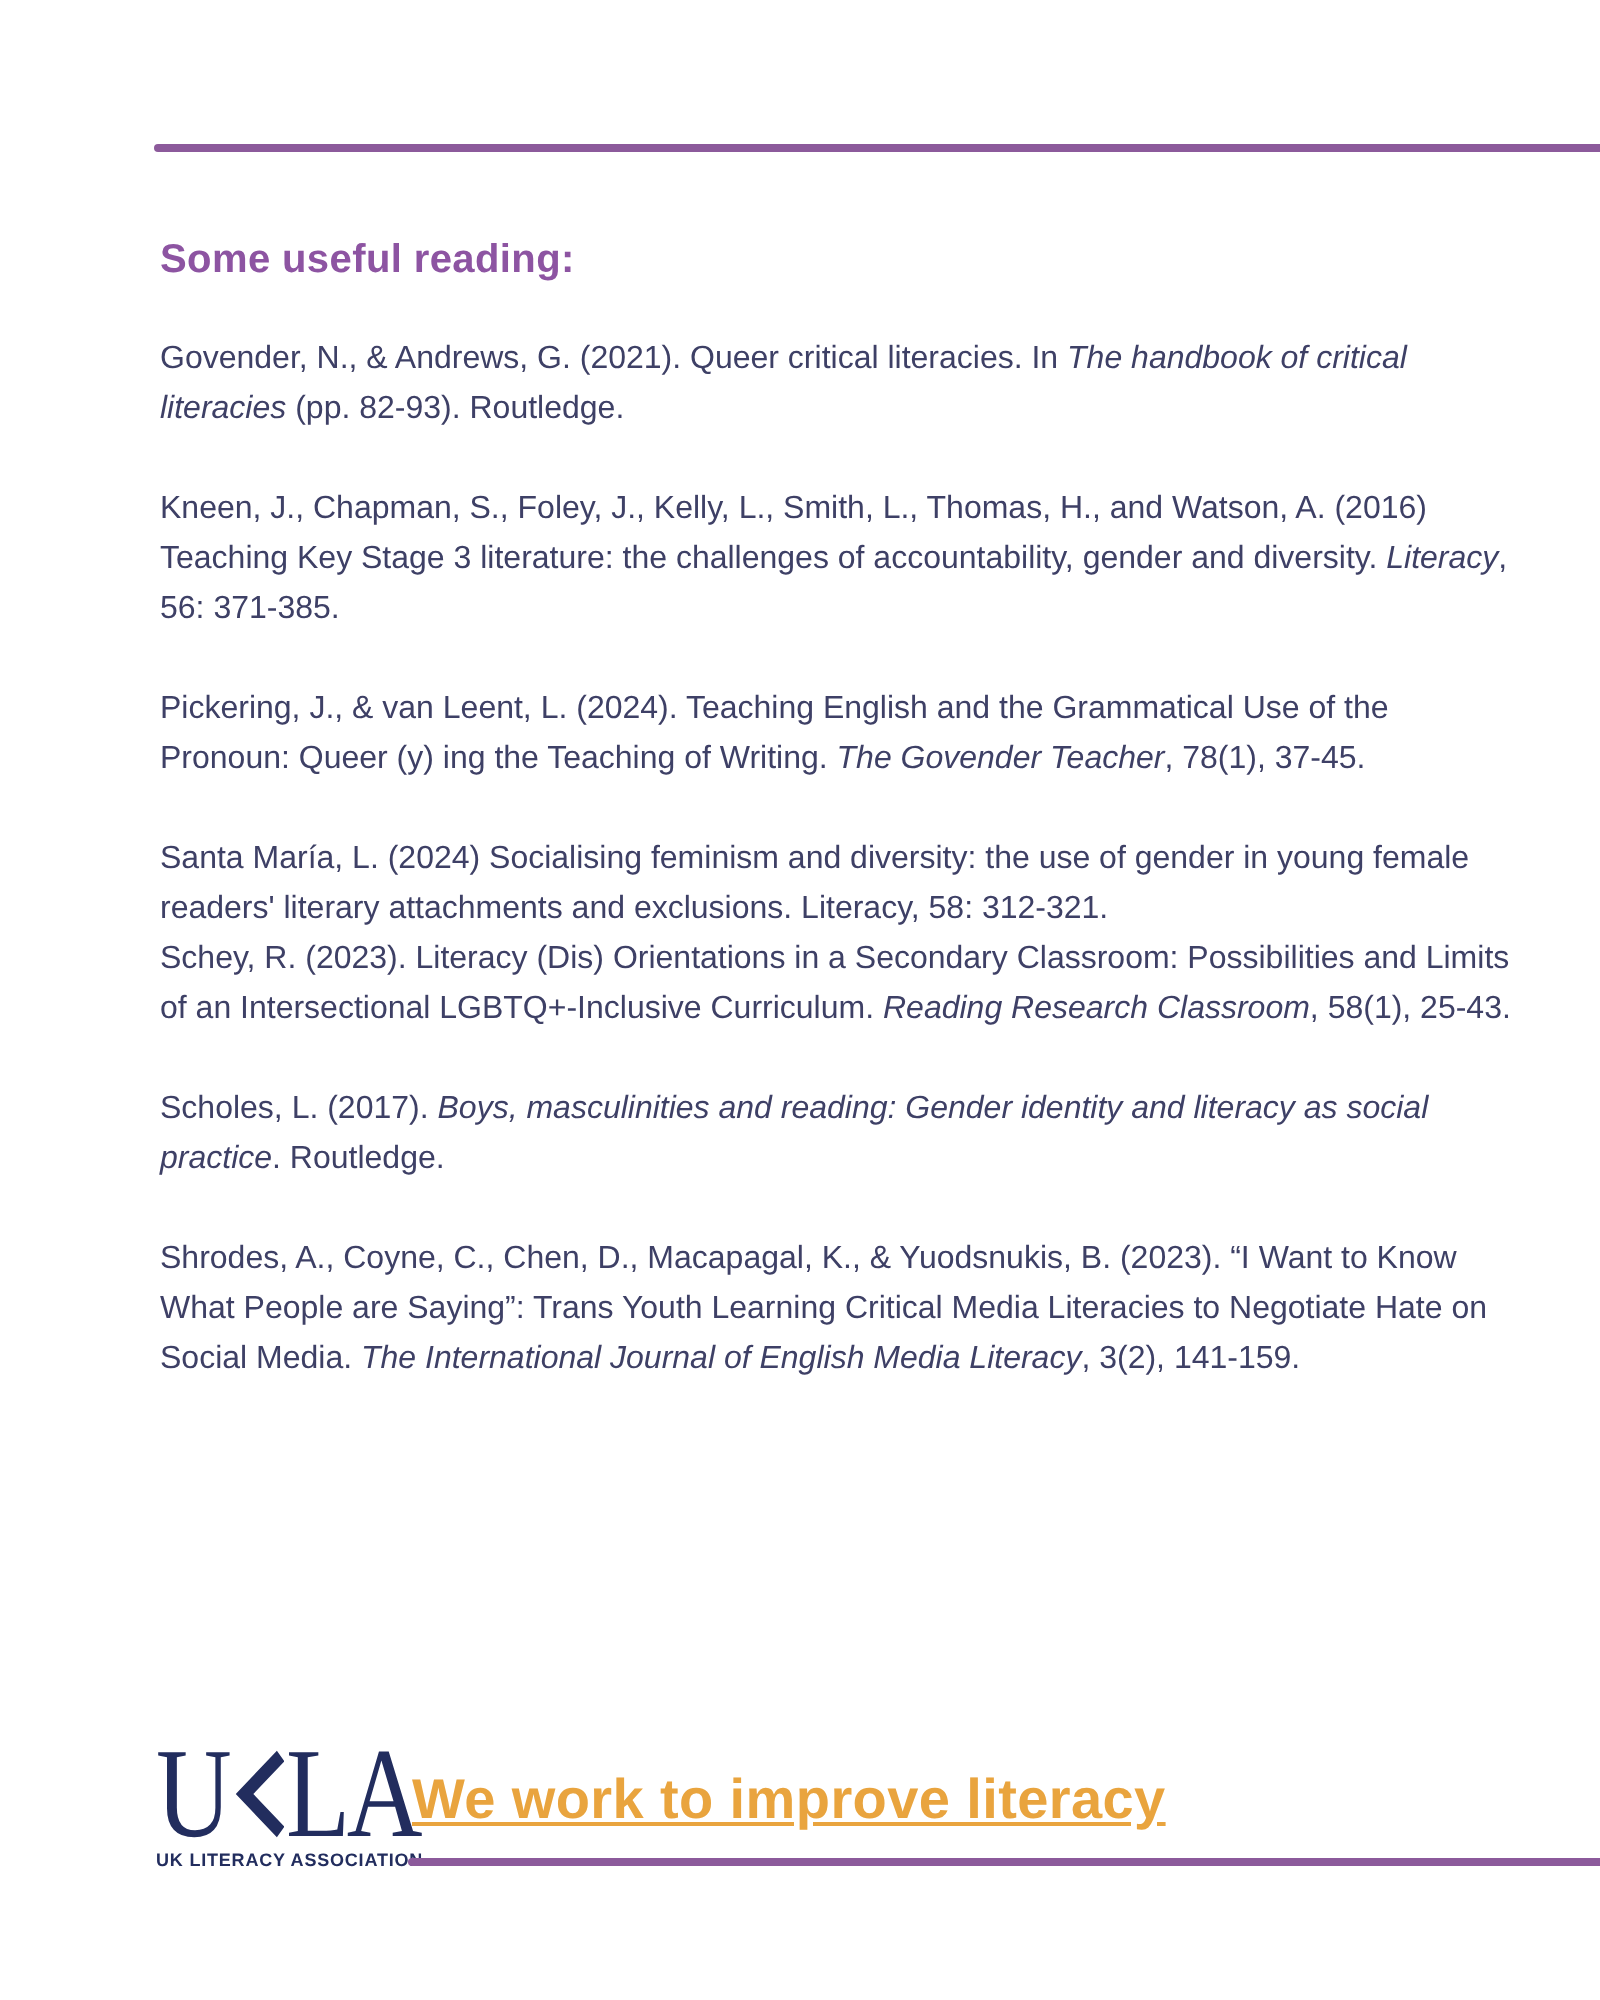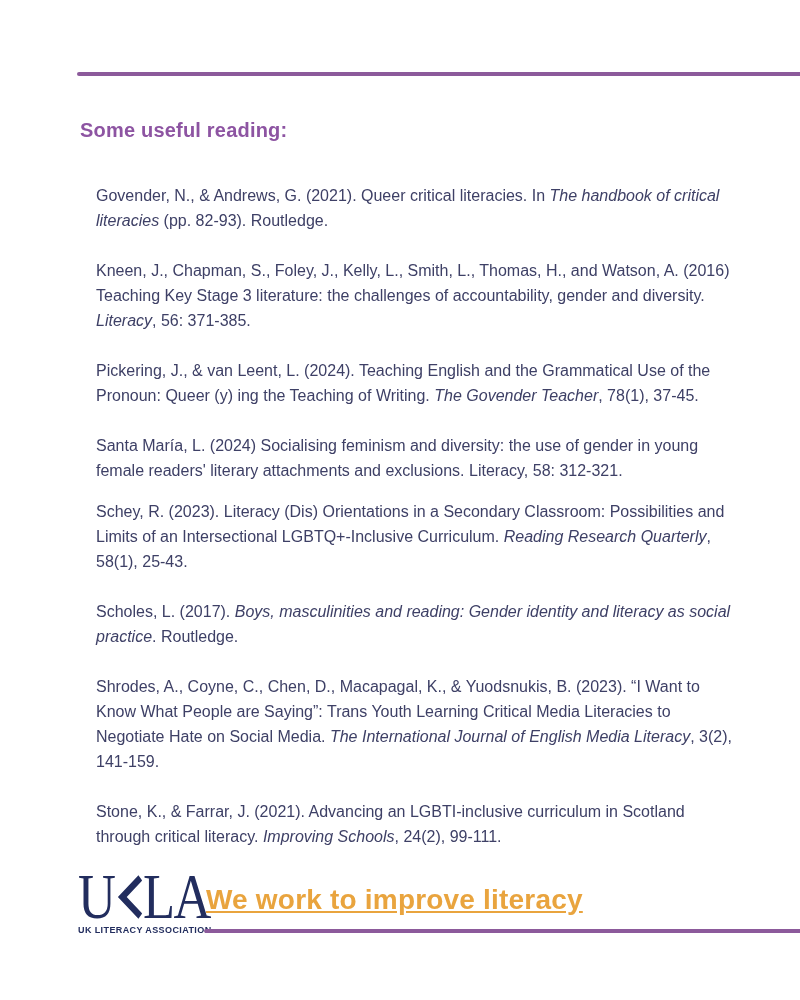--- a/index.html
+++ b/index.html
@@ -40,21 +40,21 @@
   }
   .refs {
     position: absolute;
     left: 80px; top: 167px;
     width: 676px;
     color: var(--body-text);
     font-size: 16px;
     line-height: 25px;
   }
   .ref-block { margin: 0 0 25px 0; }
-  .ref { margin: 16px; }
+  .ref { margin: 0; }
   .it { font-style: italic; }
 
   .logo-word {
     position: absolute;
     left: 78px; top: 873px;
     display: flex;
     align-items: flex-end;
     font-family: "Liberation Serif", serif;
     font-size: 64px;
     line-height: 48px;
@@ -110,30 +110,27 @@
         <p class="ref"><span>Govender, N., &amp; Andrews, G. (2021). Queer critical literacies. In </span><span class="it">The handbook of critical literacies</span><span> (pp. 82-93). Routledge.</span></p>
       </div>
       <div class="ref-block">
         <p class="ref"><span>Kneen, J., Chapman, S., Foley, J., Kelly, L., Smith, L., Thomas, H., and Watson, A. (2016) Teaching Key Stage 3 literature: the challenges of accountability, gender and diversity. </span><span class="it">Literacy</span><span>, 56: 371-385.</span></p>
       </div>
       <div class="ref-block">
         <p class="ref"><span>Pickering, J., &amp; van Leent, L. (2024). Teaching English and the Grammatical Use of the Pronoun: Queer (y) ing the Teaching of Writing. </span><span class="it">The Govender Teacher</span><span>, 78(1), 37-45.</span></p>
       </div>
       <div class="ref-block">
         <p class="ref"><span>Santa María, L. (2024) Socialising feminism and diversity: the use of gender in young female readers' literary attachments and exclusions. Literacy, 58: 312-321.</span></p>
-        <p class="ref"><span>Schey, R. (2023). Literacy (Dis) Orientations in a Secondary Classroom: Possibilities and Limits of an Intersectional LGBTQ+-Inclusive Curriculum. </span><span class="it">Reading Research Quarterly</span><span>, 58(1), 25-43.</span></p>
+        <p class="ref"><span>Schey, R. (2023). Literacy (Dis) Orientations in a Secondary Classroom: Possibilities and Limits of an Intersectional LGBTQ+-Inclusive Curriculum. </span><span class="it">Reading Research Classroom</span><span>, 58(1), 25-43.</span></p>
       </div>
       <div class="ref-block">
         <p class="ref"><span>Scholes, L. (2017). </span><span class="it">Boys, masculinities and reading: Gender identity and literacy as social practice</span><span>. Routledge.</span></p>
       </div>
       <div class="ref-block">
         <p class="ref"><span>Shrodes, A., Coyne, C., Chen, D., Macapagal, K., &amp; Yuodsnukis, B. (2023). “I Want to Know What People are Saying”: Trans Youth Learning Critical Media Literacies to Negotiate Hate on Social Media. </span><span class="it">The International Journal of English Media Literacy</span><span>, 3(2), 141-159.</span></p>
-      </div>
-      <div class="ref-block">
-        <p class="ref"><span>Stone, K., &amp; Farrar, J. (2021). Advancing an LGBTI-inclusive curriculum in Scotland through critical literacy. </span><span class="it">Improving Schools</span><span>, 24(2), 99-111.</span></p>
       </div>
     </div>
 
   <div class="logo-word">
     <span>U</span>
     <svg class="chev" width="31" height="44" viewBox="0 0 31 44" aria-hidden="true">
       <path d="M29 3 L7 22 L29 41" fill="none" stroke="#222d5e" stroke-width="7"></path>
     </svg>
     <span>LA</span>
   </div>

